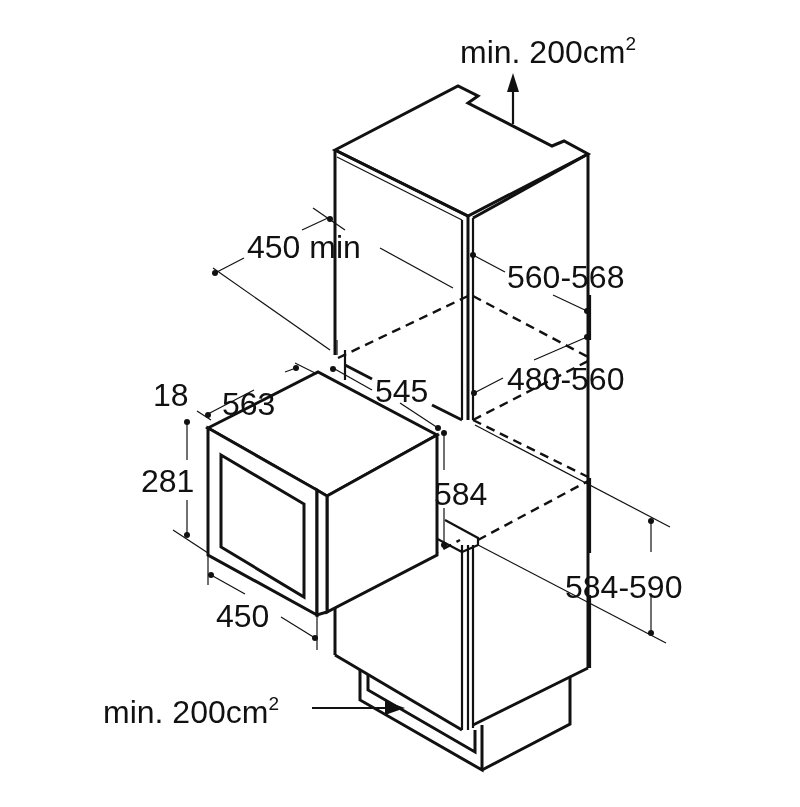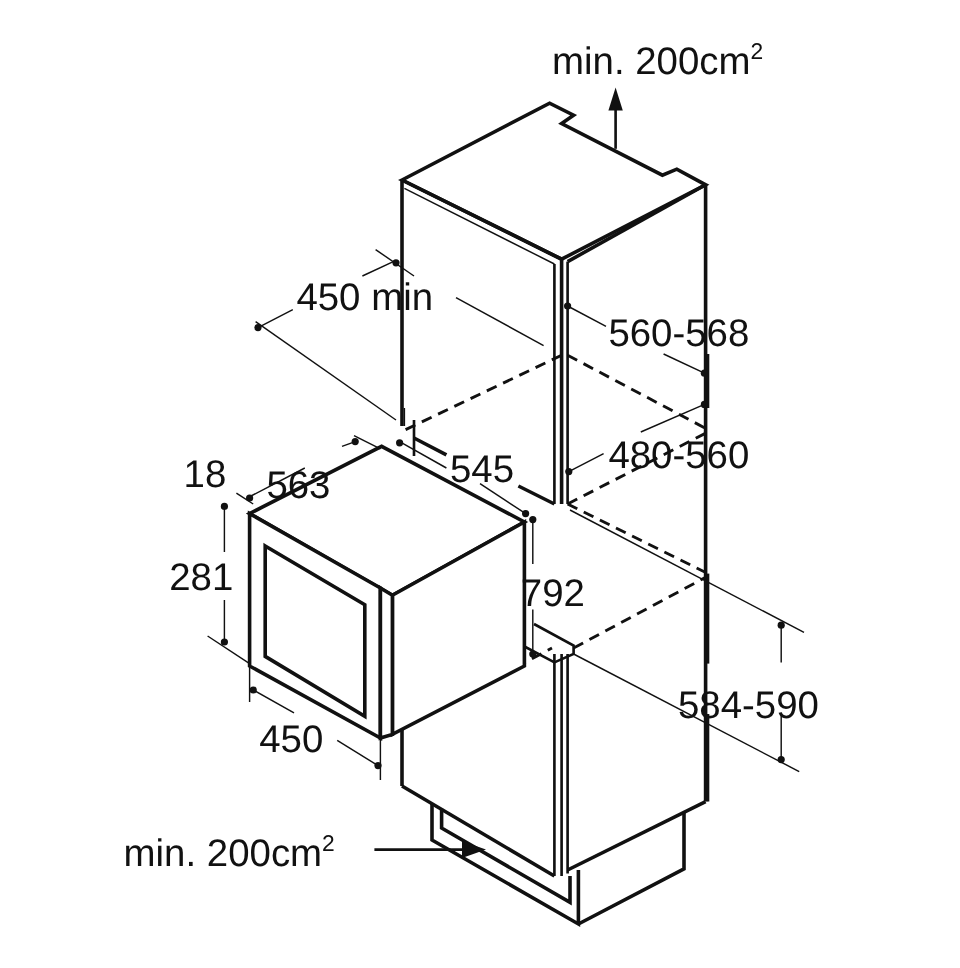--- a/index.html
+++ b/index.html
@@ -154,14 +154,14 @@
 <div class="lbl" style="left:103px; top:694px;"><span>min. 200cm</span><sup>2</sup></div>
 
 <div class="lbl" style="left:247px; top:231px;">450 min</div>
 <div class="lbl" style="left:507px; top:261px;">560-568</div>
 <div class="lbl" style="left:507px; top:363px;">480-560</div>
 <div class="lbl" style="left:222px; top:360px;margin-top:28px;">563</div>
 <div class="lbl" style="left:375px; top:375px;">545</div>
 <div class="lbl" style="left:153px; top:379px;">18</div>
 <div class="lbl" style="left:141px; top:465px;">281</div>
 <div class="lbl" style="left:216px; top:600px;">450</div>
-<div class="lbl" style="left:434px; top:478px;">792</div>
+<div class="lbl" style="left:434px; top:478px;">584</div>
 <div class="lbl" style="left:565px; top:571px;">584-590</div>
 
 </body></html>

